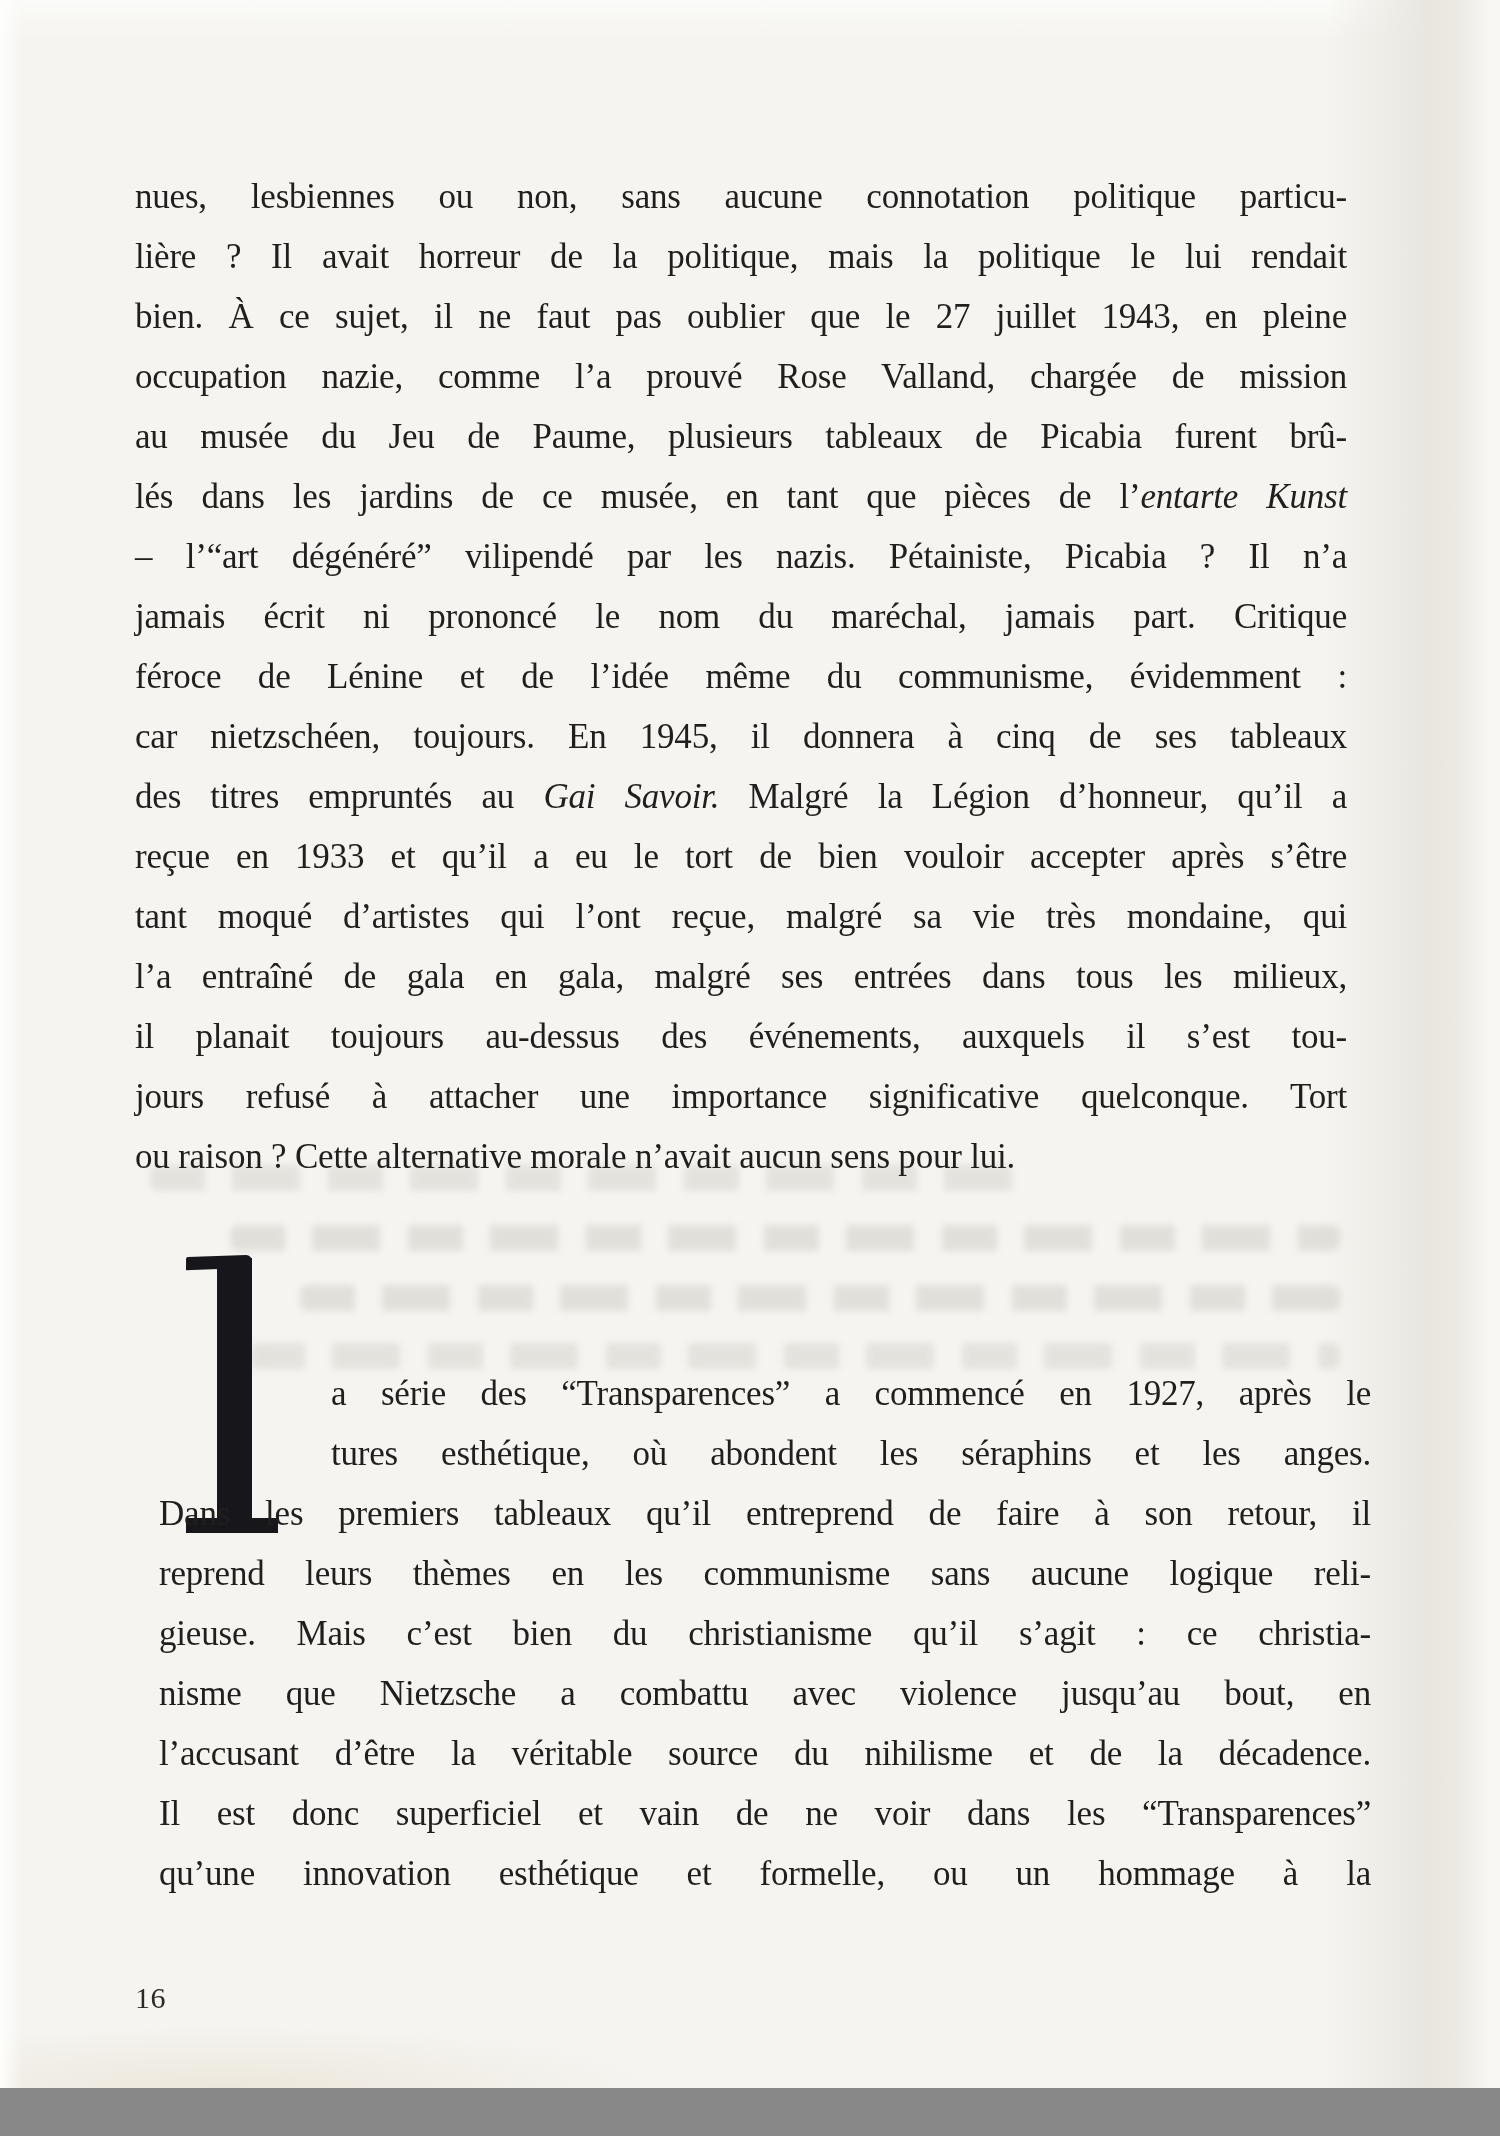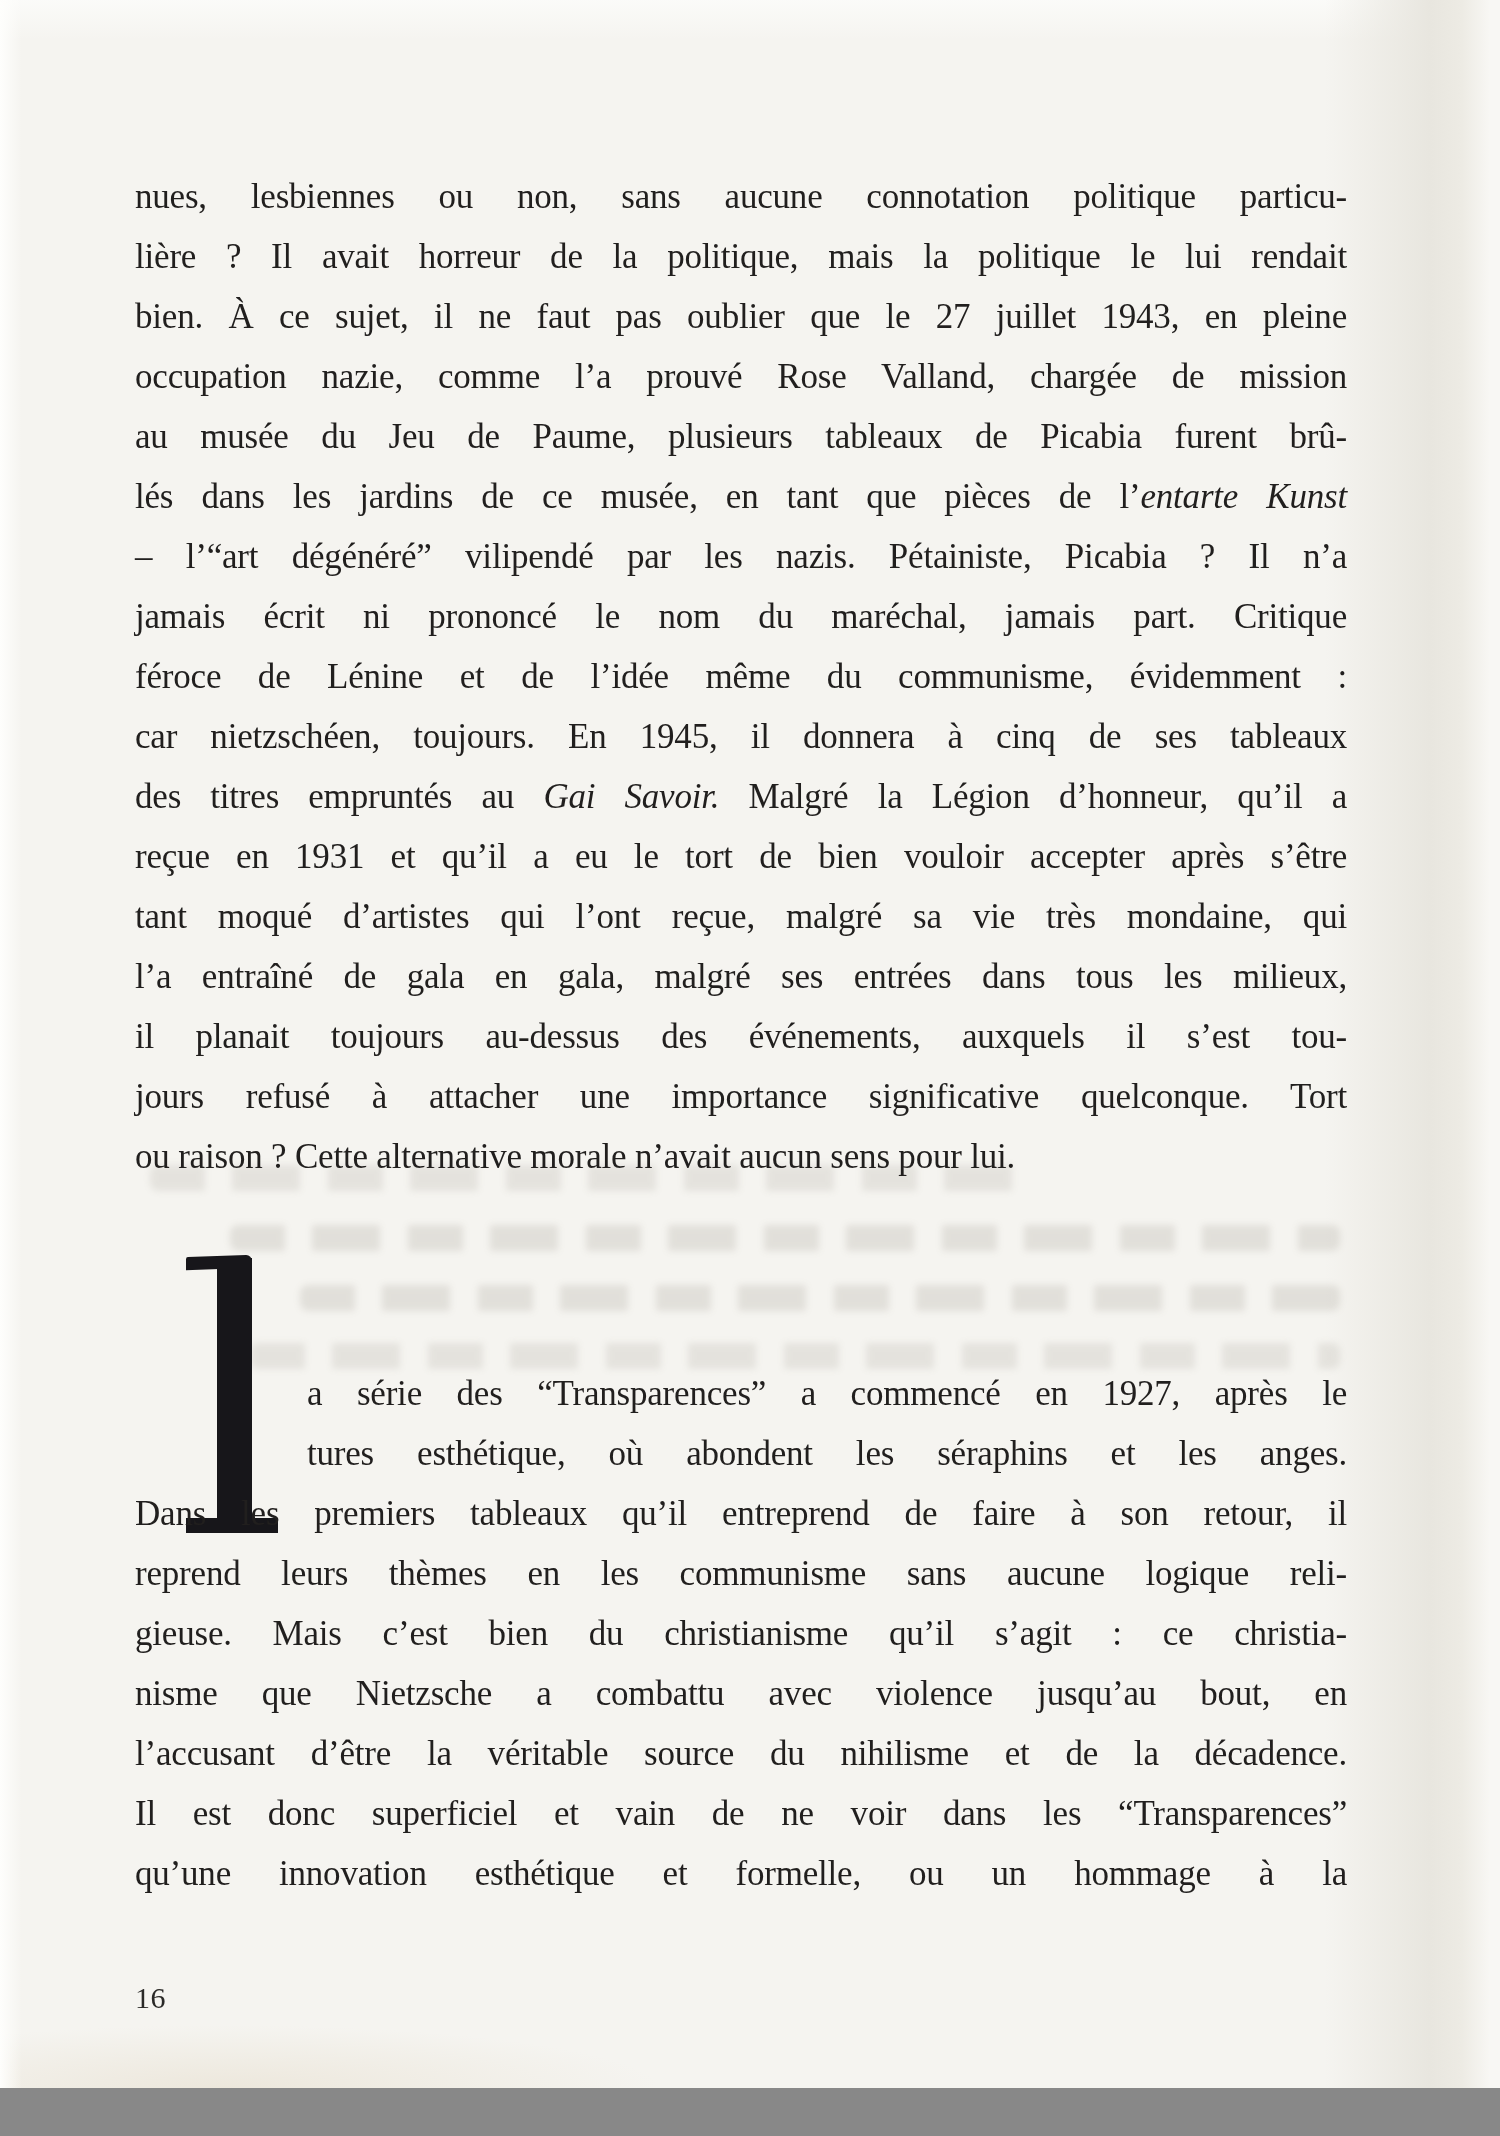--- a/index.html
+++ b/index.html
@@ -17,21 +17,21 @@
       radial-gradient(620px 90px at 15% 100%, rgba(226,216,196,.45), rgba(226,216,196,0) 70%);
     font-family:"Liberation Serif","DejaVu Serif",serif;
     color:#211f1e;
   }
   .textblock{
     position:absolute;
     left:135px;
     width:1212px;
   }
   .tb1{top:167px;}
-  .tb2{top:1364px;}
+  .tb2{top:1364px;margin-left:24px;}
   .line{
     height:60px;
     line-height:60px;
     font-size:35px;
     letter-spacing:-0.2px;
     text-align:justify;
     text-align-last:justify;
     overflow:visible;
     white-space:normal;
   }
@@ -89,21 +89,21 @@
     <div class="line"><span class="run">lière ? Il avait horreur de la politique, mais la politique le lui rendait</span></div>
     <div class="line"><span class="run">bien. À ce sujet, il ne faut pas oublier que le 27 juillet 1943, en pleine</span></div>
     <div class="line"><span class="run">occupation nazie, comme l’a prouvé Rose Valland, chargée de mission</span></div>
     <div class="line"><span class="run">au musée du Jeu de Paume, plusieurs tableaux de Picabia furent brû-</span></div>
     <div class="line"><span class="run">lés dans les jardins de ce musée, en tant que pièces de l’</span><span class="run it">entarte Kunst</span></div>
     <div class="line"><span class="run">– l’“art dégénéré” vilipendé par les nazis. Pétainiste, Picabia ? Il n’a</span></div>
     <div class="line"><span class="run">jamais écrit ni prononcé le nom du maréchal, jamais part. Critique</span></div>
     <div class="line"><span class="run">féroce de Lénine et de l’idée même du communisme, évidemment :</span></div>
     <div class="line"><span class="run">car nietzschéen, toujours. En 1945, il donnera à cinq de ses tableaux</span></div>
     <div class="line"><span class="run">des titres empruntés au </span><span class="run it">Gai Savoir.</span><span class="run"> Malgré la Légion d’honneur, qu’il a</span></div>
-    <div class="line"><span class="run">reçue en 1931 et qu’il a eu le tort de bien vouloir accepter après s’être</span></div>
+    <div class="line"><span class="run">reçue en 1933 et qu’il a eu le tort de bien vouloir accepter après s’être</span></div>
     <div class="line"><span class="run">tant moqué d’artistes qui l’ont reçue, malgré sa vie très mondaine, qui</span></div>
     <div class="line"><span class="run">l’a entraîné de gala en gala, malgré ses entrées dans tous les milieux,</span></div>
     <div class="line"><span class="run">il planait toujours au-dessus des événements, auxquels il s’est tou-</span></div>
     <div class="line"><span class="run">jours refusé à attacher une importance significative quelconque. Tort</span></div>
     <div class="line unjust"><span class="run">ou raison ? Cette alternative morale n’avait aucun sens pour lui.</span></div>
   </div>
 
   <div class="dropcap">
     <span class="sr">l</span>
     <div class="dc-top"></div>

